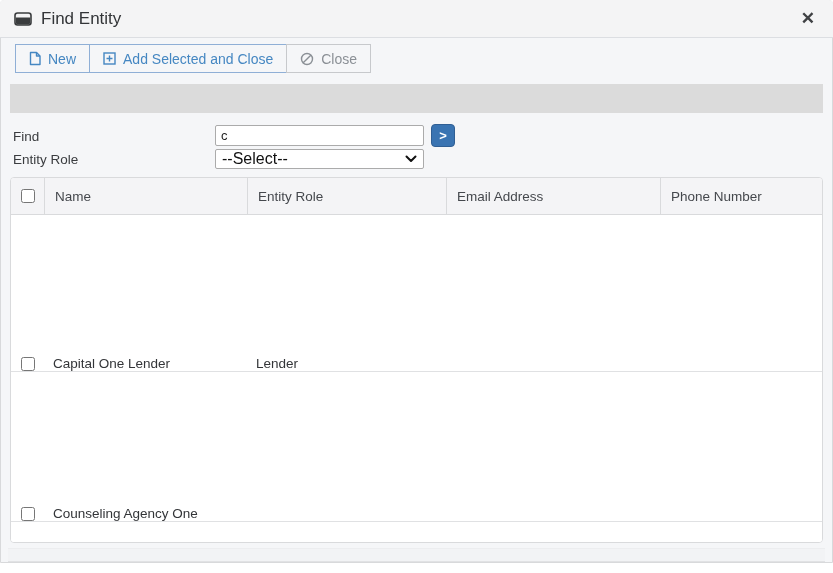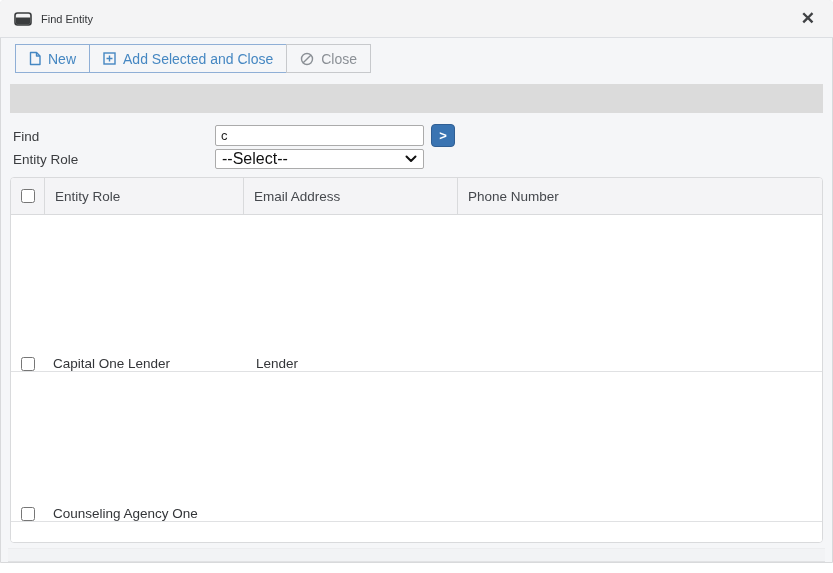--- a/index.html
+++ b/index.html
@@ -7,21 +7,21 @@
   body { font-family:"Liberation Sans", sans-serif; }
   .modal { position:relative; width:833px; height:573px; background:#fff; overflow:hidden; }
   .modal-frame { position:absolute; left:0; top:0; width:833px; height:563px;
     border:1px solid #d8d9db; border-radius:4px 4px 0 0; background:#f5f6f8; }
 
   
   .titlebar { position:absolute; left:0; top:0; width:100%; height:38px;
     background:#f4f4f5; border-bottom:1px solid #dcdee2; border-radius:4px 4px 0 0;
     display:flex; align-items:center; padding:0 14px; }
   .title-icon { display:flex; align-items:center; margin-right:9px; }
-  .title-text { font-size:11px; color:#333538; }
+  .title-text { font-size:17px; color:#333538; }
   .close-x { position:absolute; right:18px; top:8px; font-size:17px; color:#3f4144;
     cursor:pointer; line-height:22px; font-weight:bold; }
 
   
   .toolbar { position:absolute; left:12px; top:44px; display:flex; }
   .tb-btn { display:flex; align-items:center; gap:7px; height:29px; padding:0 13px;
     background:transparent; border:1px solid #8fafd6; color:#4587c2; font-size:14px;
     font-family:inherit; cursor:pointer; margin-left:-1px; white-space:nowrap; }
   .tb-btn:first-child { margin-left:3px; }
   .tb-btn.disabled { border-color:#c7c9cc; color:#8b9096; cursor:default; }
@@ -131,20 +131,21 @@
         <path d="M1.5 1.5 L6 6 L10.5 1.5" fill="none" stroke="#111" stroke-width="2" stroke-linecap="round" stroke-linejoin="round"></path>
       </svg>
     </span>
   </div>
 
   <div class="grid">
     <div class="grid-header">
       <div class="gh-cell col-check">
         <input type="checkbox" class="cbx" style="">
       </div>
+      <div class="gh-cell col-name">Name</div>
       <div class="gh-cell col-role">Entity Role</div>
       <div class="gh-cell col-email">Email Address</div>
       <div class="gh-cell col-phone">Phone Number</div>
     </div>
 
     <div class="grid-row row-1">
       <div class="gr-cell col-check">
         <input type="checkbox" class="cbx" style="">
       </div>
       <div class="gr-cell col-name">Capital One Lender</div>

